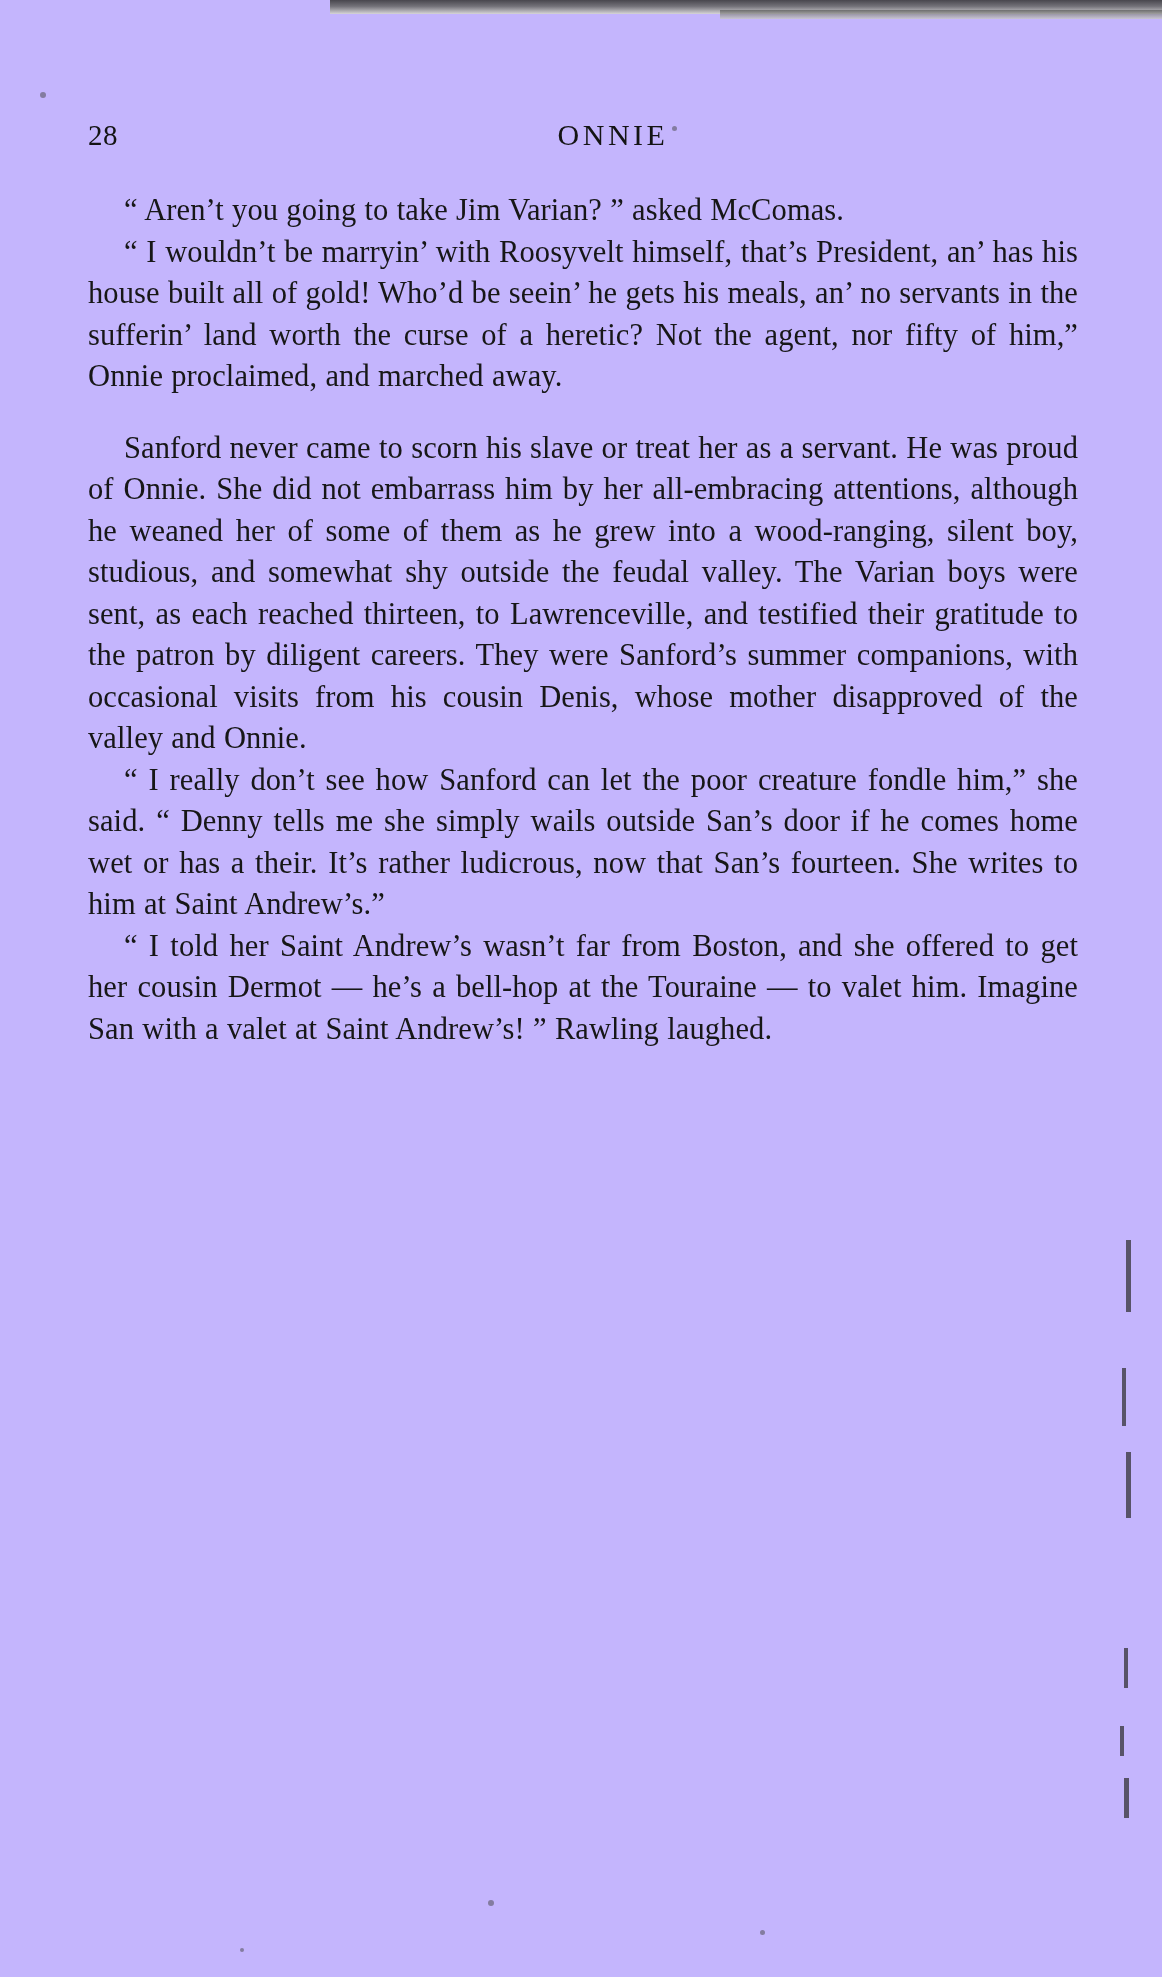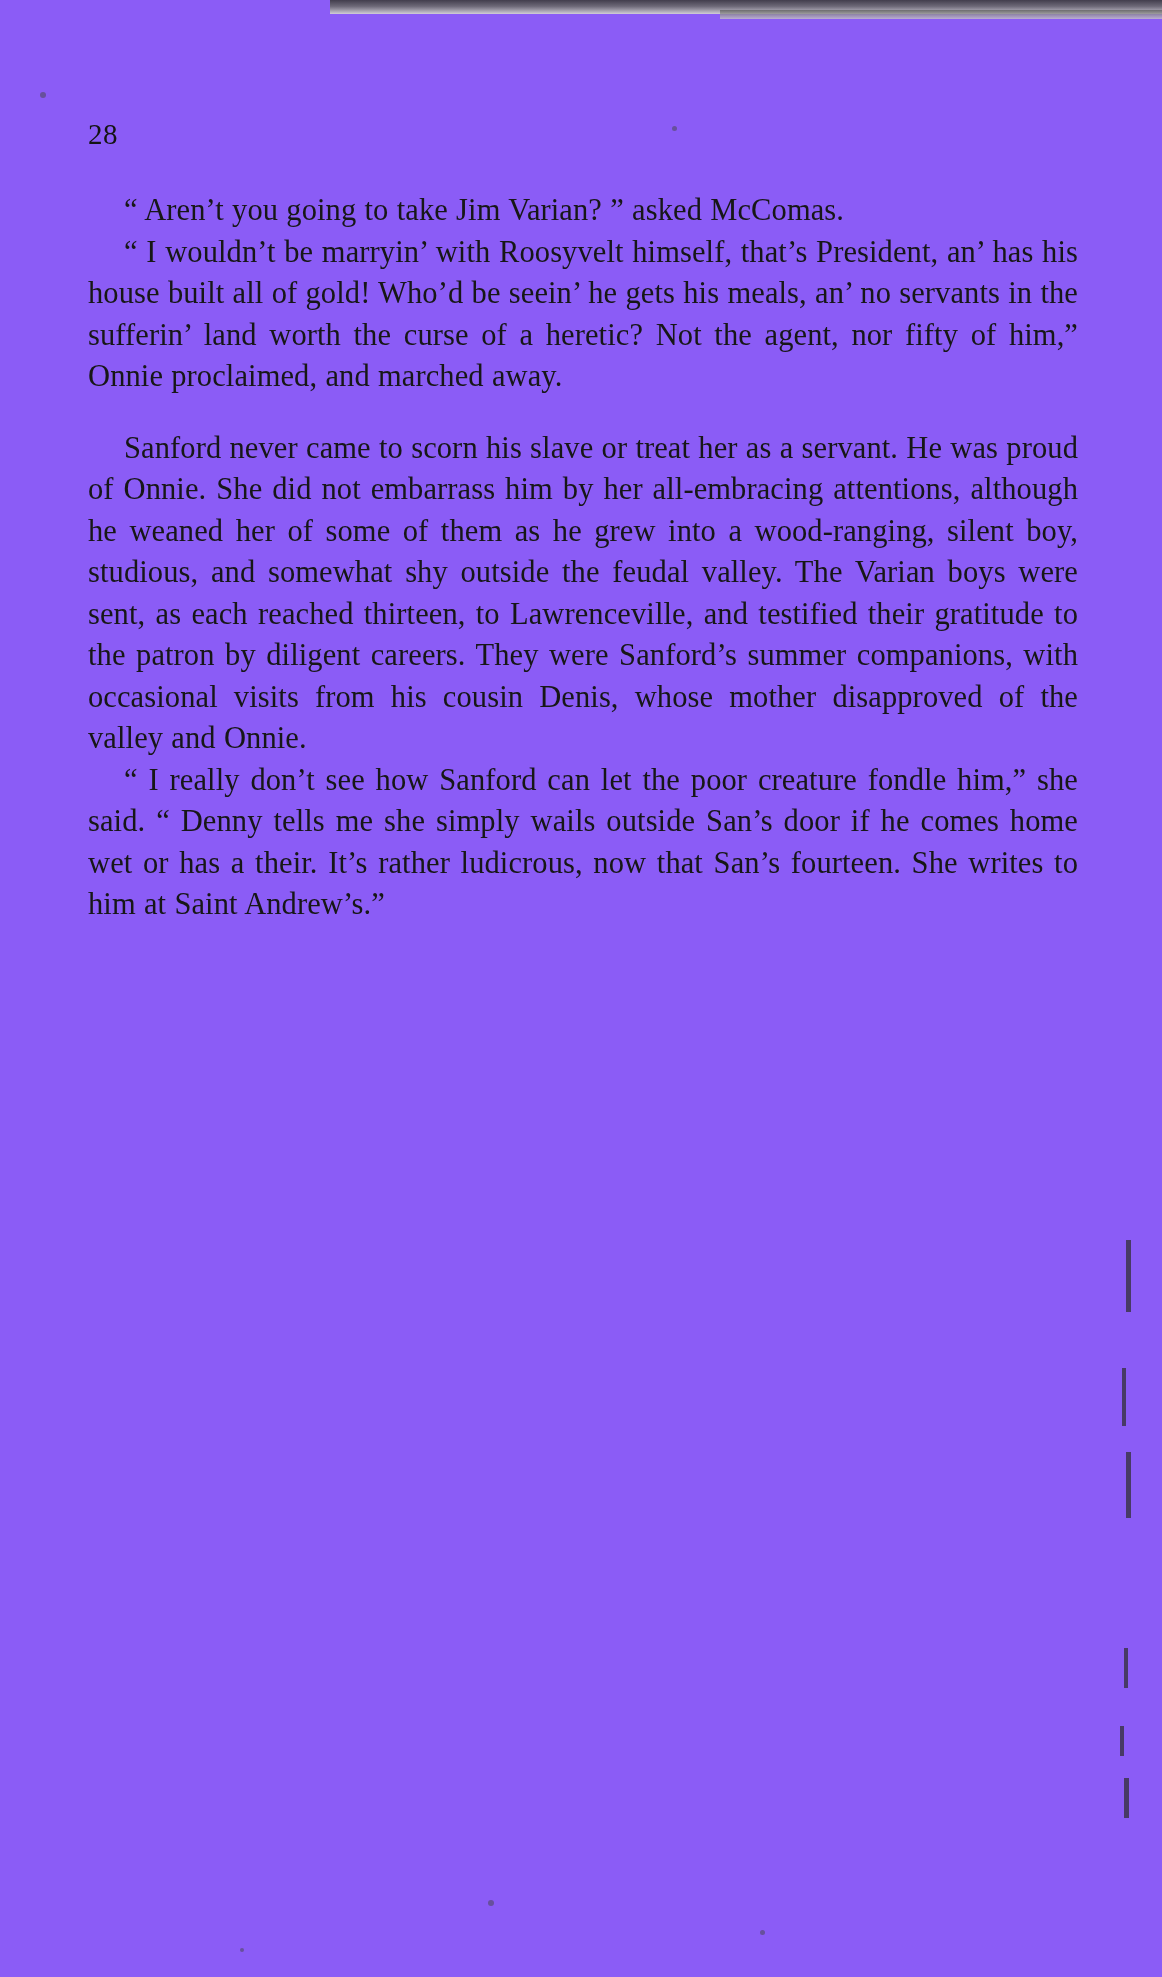--- a/index.html
+++ b/index.html
@@ -13,21 +13,21 @@
     position: relative;
     font-family: "Liberation Serif", serif;
     color: #1b1b1b;
     overflow: hidden;
   }
 
   
   .page {
     position: absolute;
     inset: 0;
-    background: #8b5cf6;
+    background: #c4b5fd;
   }
 
   
   .scan-top-edge {
     position: absolute;
     top: 0;
     left: 330px;
     width: 832px;
     height: 14px;
     background: linear-gradient(180deg, #3a3a3a 0%, #6a6a6a 45%, #d8d8d4 100%);
@@ -121,24 +121,26 @@
   <div class="speck" style="left:40px; top:92px; width:6px; height:6px;"></div>
   <div class="speck" style="left:672px; top:126px; width:5px; height:5px;"></div>
   <div class="speck" style="left:488px; top:1900px; width:6px; height:6px;"></div>
   <div class="speck" style="left:760px; top:1930px; width:5px; height:5px;"></div>
   <div class="speck" style="left:240px; top:1948px; width:4px; height:4px;"></div>
 
   <div class="content">
 
     <div class="header-row">
       <div class="folio">28</div>
+      <div class="running-head">ONNIE</div>
     </div>
 
     <p class="para indent">“ Aren’t you going to take Jim Varian? ” asked McComas.</p>
     <p class="para indent">“ I wouldn’t be marryin’ with Roosyvelt himself, that’s President, an’ has his house built all of gold! Who’d be seein’ he gets his meals, an’ no servants in the sufferin’ land worth the curse of a heretic? Not the agent, nor fifty of him,” Onnie proclaimed, and marched away.</p>
 
     <div class="gap"></div>
 
     <p class="para indent">Sanford never came to scorn his slave or treat her as a servant. He was proud of Onnie. She did not embarrass him by her all-embracing attentions, although he weaned her of some of them as he grew into a wood-ranging, silent boy, studious, and somewhat shy outside the feudal valley. The Varian boys were sent, as each reached thirteen, to Lawrenceville, and testified their gratitude to the patron by diligent careers. They were Sanford’s summer companions, with occasional visits from his cousin Denis, whose mother disapproved of the valley and Onnie.</p>
     <p class="para indent">“ I really don’t see how Sanford can let the poor creature fondle him,” she said. “ Denny tells me she simply wails outside San’s door if he comes home wet or has a their. It’s rather ludicrous, now that San’s fourteen. She writes to him at Saint Andrew’s.”</p>
+    <p class="para indent">“ I told her Saint Andrew’s wasn’t far from Boston, and she offered to get her cousin Dermot — he’s a bell-hop at the Touraine — to valet him. Imagine San with a valet at Saint Andrew’s! ” Rawling laughed.</p>
 
   </div>
 </div>
 
 </body></html>

